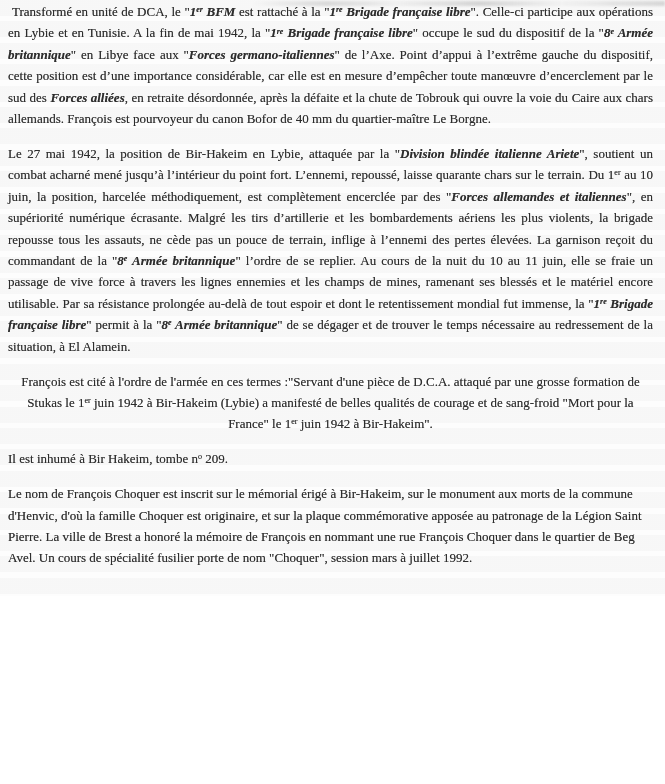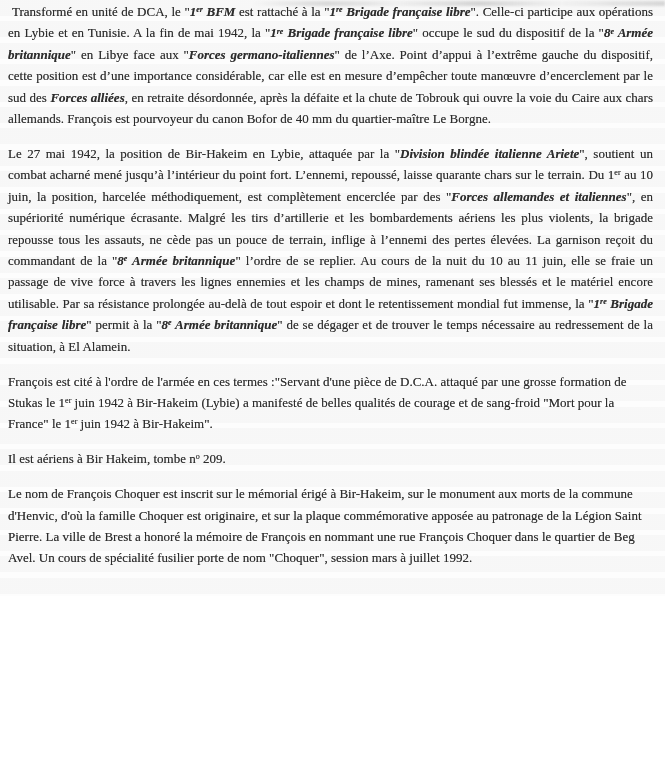--- a/index.html
+++ b/index.html
@@ -66,16 +66,16 @@
     top: -0.48em;
   }
 </style>
 </head>
 <body>
 
 <div class="page">
   <div class="scan-smudge"></div>
   <p class="para indent" style="text-align: justify;"><span>Transformé en unité de DCA, le "</span><span class="bi">1</span><sup class="bi">er</sup><span class="bi"> BFM</span><span> est rattaché à la "</span><span class="bi">1</span><sup class="bi">re</sup><span class="bi"> Brigade française libre</span><span>". Celle-ci participe aux opérations en Lybie et en Tunisie. A la fin de mai 1942, la "</span><span class="bi">1</span><sup class="bi">re</sup><span class="bi"> Brigade française libre</span><span>" occupe le sud du dispositif de la "</span><span class="bi">8</span><sup class="bi">e</sup><span class="bi"> Armée britannique</span><span>" en Libye face aux "</span><span class="bi">Forces germano-italiennes</span><span>" de l’Axe. Point d’appui à l’extrême gauche du dispositif, cette position est d’une importance considérable, car elle est en mesure d’empêcher toute manœuvre d’encerclement par le sud des </span><span class="bi">Forces alliées</span><span>, en retraite désordonnée, après la défaite et la chute de Tobrouk qui ouvre la voie du Caire aux chars allemands. François est pourvoyeur du canon Bofor de 40 mm du quartier-maître Le Borgne.</span></p>
   <p class="para" style="text-align: justify;"><span>Le 27 mai 1942, la position de Bir-Hakeim en Lybie, attaquée par la "</span><span class="bi">Division blindée italienne Ariete</span><span>", soutient un combat acharné mené jusqu’à l’intérieur du point fort. L’ennemi, repoussé, laisse quarante chars sur le terrain. Du 1</span><sup>er</sup><span> au 10 juin, la position, harcelée méthodiquement, est complètement encerclée par des "</span><span class="bi">Forces allemandes et italiennes</span><span>", en supériorité numérique écrasante. Malgré les tirs d’artillerie et les bombardements aériens les plus violents, la brigade repousse tous les assauts, ne cède pas un pouce de terrain, inflige à l’ennemi des pertes élevées. La garnison reçoit du commandant de la "</span><span class="bi">8</span><sup class="bi">e</sup><span class="bi"> Armée britannique</span><span>" l’ordre de se replier. Au cours de la nuit du 10 au 11 juin, elle se fraie un passage de vive force à travers les lignes ennemies et les champs de mines, ramenant ses blessés et le matériel encore utilisable. Par sa résistance prolongée au-delà de tout espoir et dont le retentissement mondial fut immense, la "</span><span class="bi">1</span><sup class="bi">re</sup><span class="bi"> Brigade française libre</span><span>" permit à la "</span><span class="bi">8</span><sup class="bi">e</sup><span class="bi"> Armée britannique</span><span>" de se dégager et de trouver le temps nécessaire au redressement de la situation, à El Alamein.</span></p>
-  <p class="para" style="text-align: left;"><span>François est cité à l'ordre de l'armée en ces termes :"Servant d'une pièce de D.C.A. attaqué par une grosse formation de Stukas le 1</span><sup>er</sup><span> juin 1942 à Bir-Hakeim (Lybie) a manifesté de belles qualités de courage et de sang-froid "Mort pour la France" le 1</span><sup>er</sup><span> juin 1942 à Bir-Hakeim".</span></p>
-  <p class="para" style="text-align: left;"><span>Il est aériens à Bir Hakeim, tombe n</span><sup>o</sup><span> 209.</span></p>
+  <p class="para" style="text-align: center;"><span>François est cité à l'ordre de l'armée en ces termes :"Servant d'une pièce de D.C.A. attaqué par une grosse formation de Stukas le 1</span><sup>er</sup><span> juin 1942 à Bir-Hakeim (Lybie) a manifesté de belles qualités de courage et de sang-froid "Mort pour la France" le 1</span><sup>er</sup><span> juin 1942 à Bir-Hakeim".</span></p>
+  <p class="para" style="text-align: left;"><span>Il est inhumé à Bir Hakeim, tombe n</span><sup>o</sup><span> 209.</span></p>
   <p class="para" style="text-align: left;"><span>Le nom de François Choquer est inscrit sur le mémorial érigé à Bir-Hakeim, sur le monument aux morts de la commune d'Henvic, d'où la famille Choquer est originaire, et sur la plaque commémorative apposée au patronage de la Légion Saint Pierre. La ville de Brest a honoré la mémoire de François en nommant une rue François Choquer dans le quartier de Beg Avel. Un cours de spécialité fusilier porte de nom "Choquer", session mars à juillet 1992.</span></p>
 </div>
 
 </body></html>

